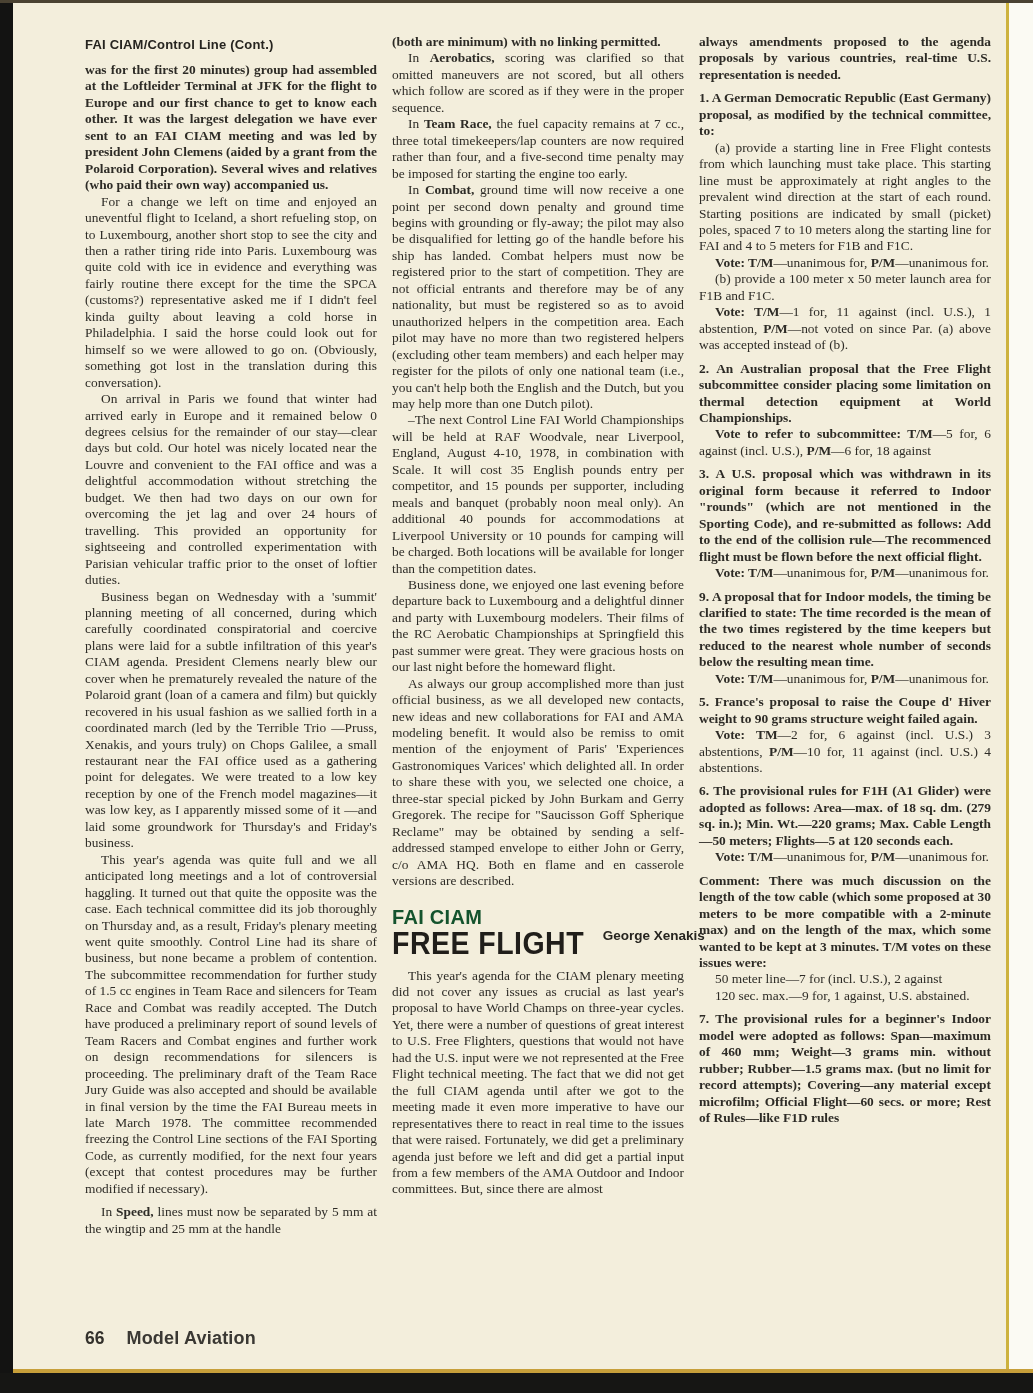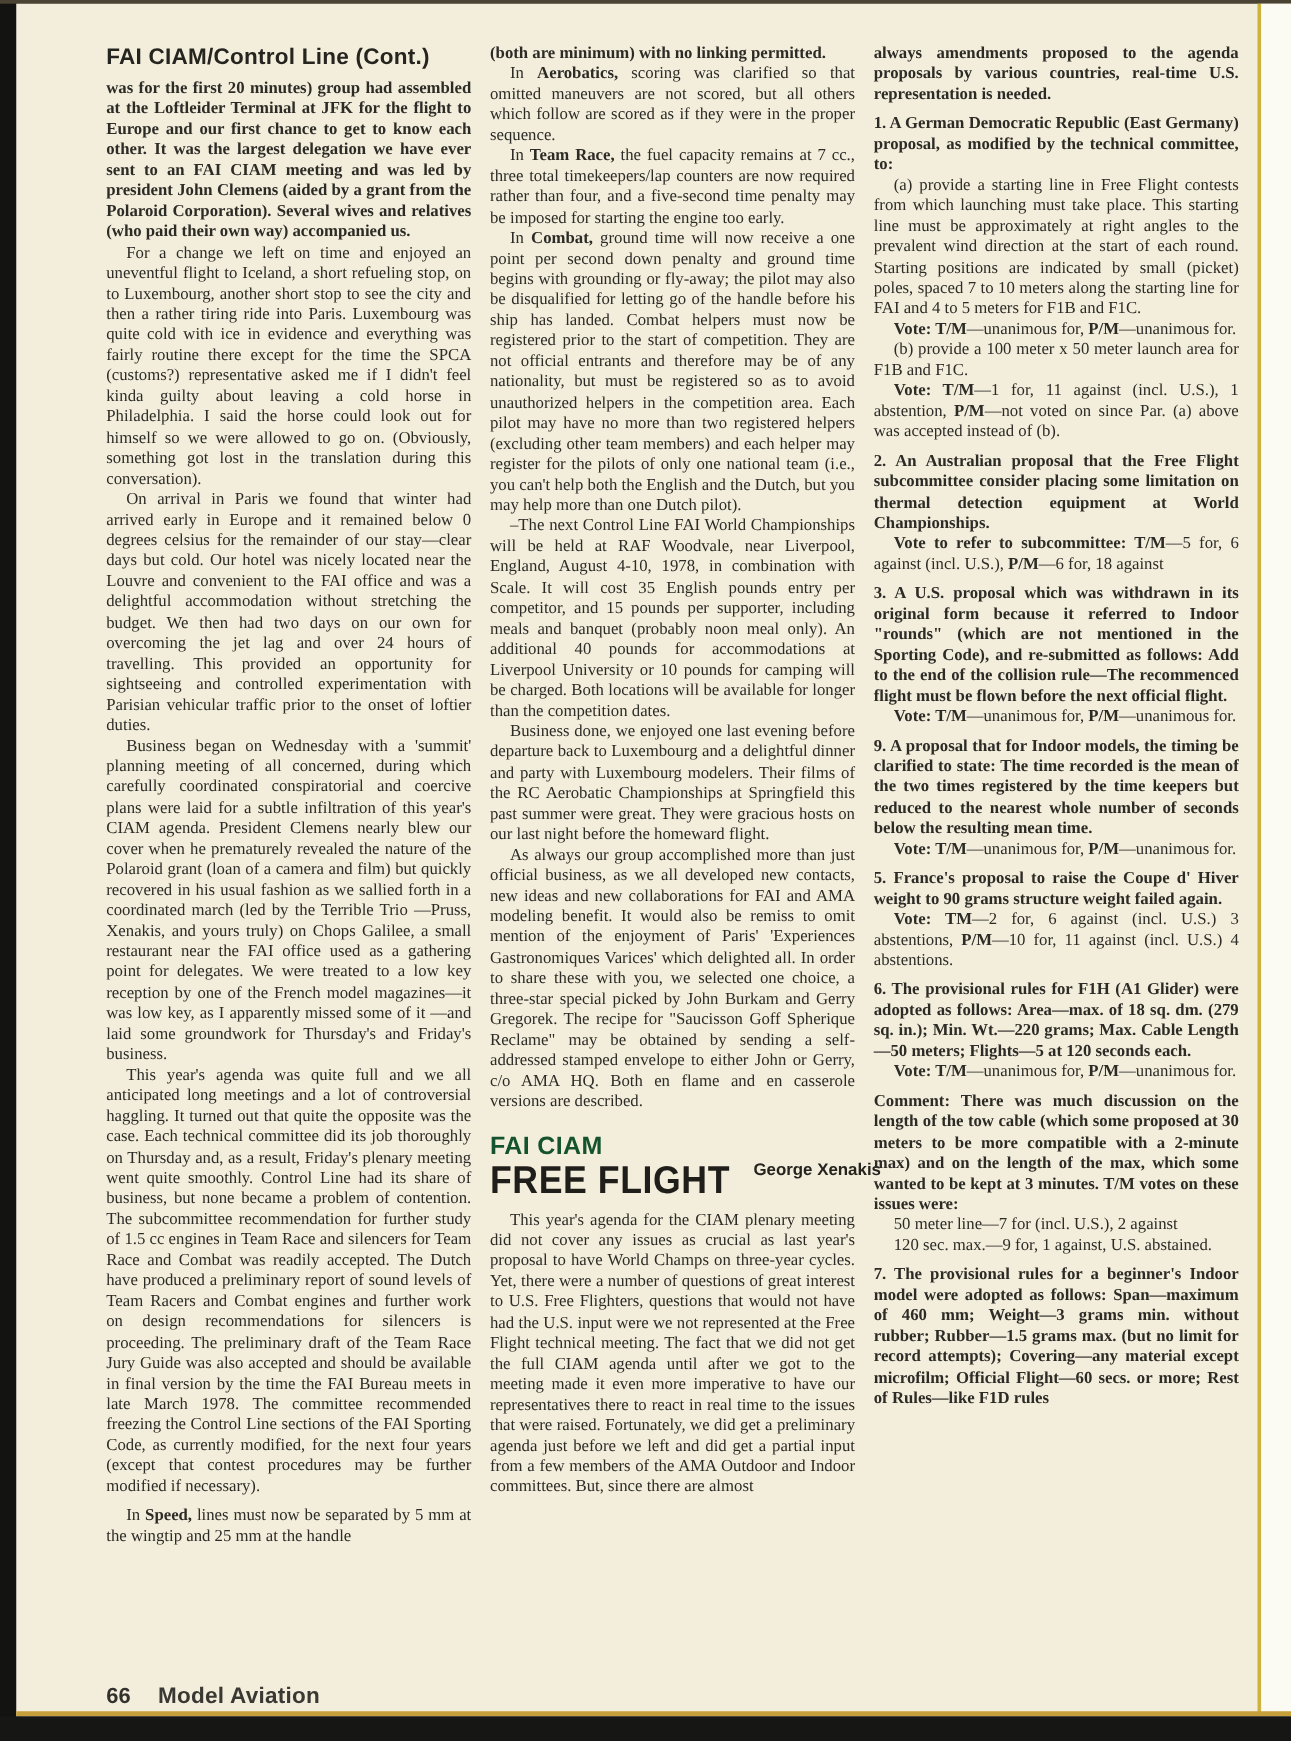--- a/index.html
+++ b/index.html
@@ -14,21 +14,21 @@
   .edge-right-line{position:absolute;left:1006px;top:3px;width:3px;height:1367px;background:#cdb23e;}
   .edge-right-white{position:absolute;left:1009px;top:3px;width:24px;height:1367px;background:#fbfaf3;}
   .edge-bottom-line{position:absolute;left:13px;top:1369px;width:1020px;height:4px;background:#c79f3a;}
   .edge-bottom-bar{position:absolute;left:0;top:1373px;width:1033px;height:20px;background:#161614;}
 
   .content{position:absolute;left:85px;top:34px;width:906px;display:flex;gap:15px;}
   .col{width:292px;}
 
   .article-title{
     font-family:"Liberation Sans", sans-serif;
-    font-weight:bold;font-size:18px;line-height:22px;
+    font-weight:bold;font-size:13px;line-height:22px;
     margin:0 0 6px 0;color:#26241f;letter-spacing:0.2px;
   }
   .para{
     margin:0;font-size:13.4px;line-height:16.45px;
     text-align:justify;text-indent:16px;
   }
   .para.noindent{text-indent:0;font-weight:bold;}
   .para.gap{margin-top:7px;}
   .para .b{font-weight:bold;}
 
@@ -46,21 +46,21 @@
   .byline{
     font-family:"Liberation Sans", sans-serif;font-weight:bold;
     font-size:13.5px;color:#26241f;margin-left:2px;padding-bottom:3px;white-space:nowrap;
   }
 
   .footer{
     position:absolute;left:85px;top:1328px;width:500px;
     font-family:"Liberation Sans", sans-serif;color:#33312c;
     display:flex;align-items:baseline;gap:22px;
   }
-  .footer .pagenum{font-weight:bold;font-size:17.5px;margin-top:18px;}
+  .footer .pagenum{font-weight:bold;font-size:17.5px;}
   .footer .mag{font-weight:bold;font-size:18px;letter-spacing:0.2px;color:#3a3833;}
 </style>
 </head>
 <body>
 
 <div>
   <div class="edge-left"></div>
   <div class="edge-top"></div>
   <div class="edge-right-line"></div>
   <div class="edge-right-white"></div>

